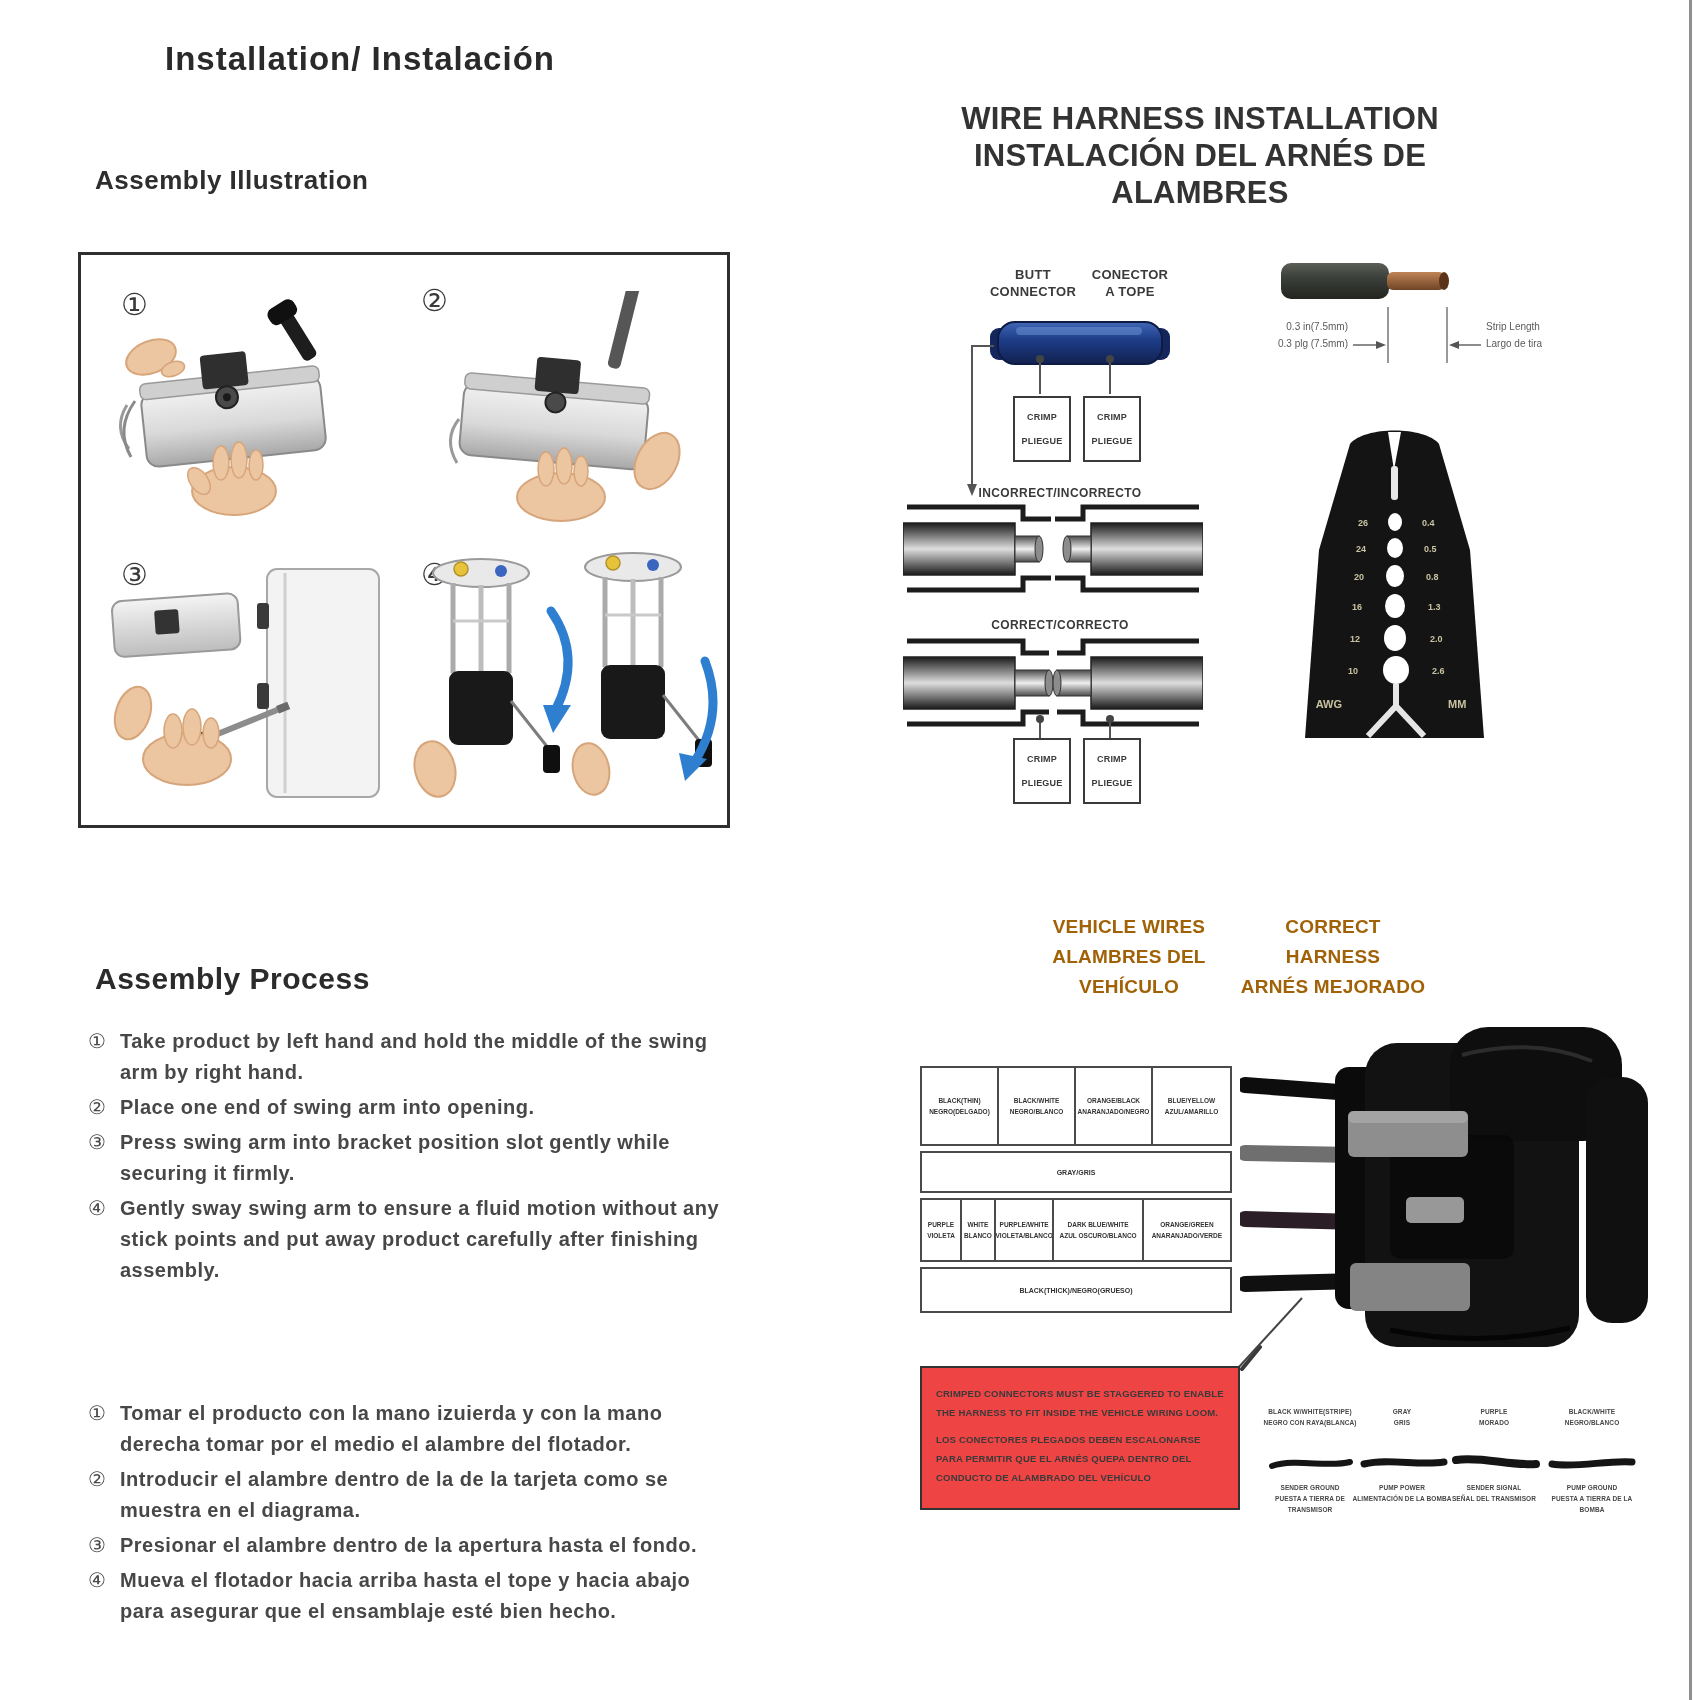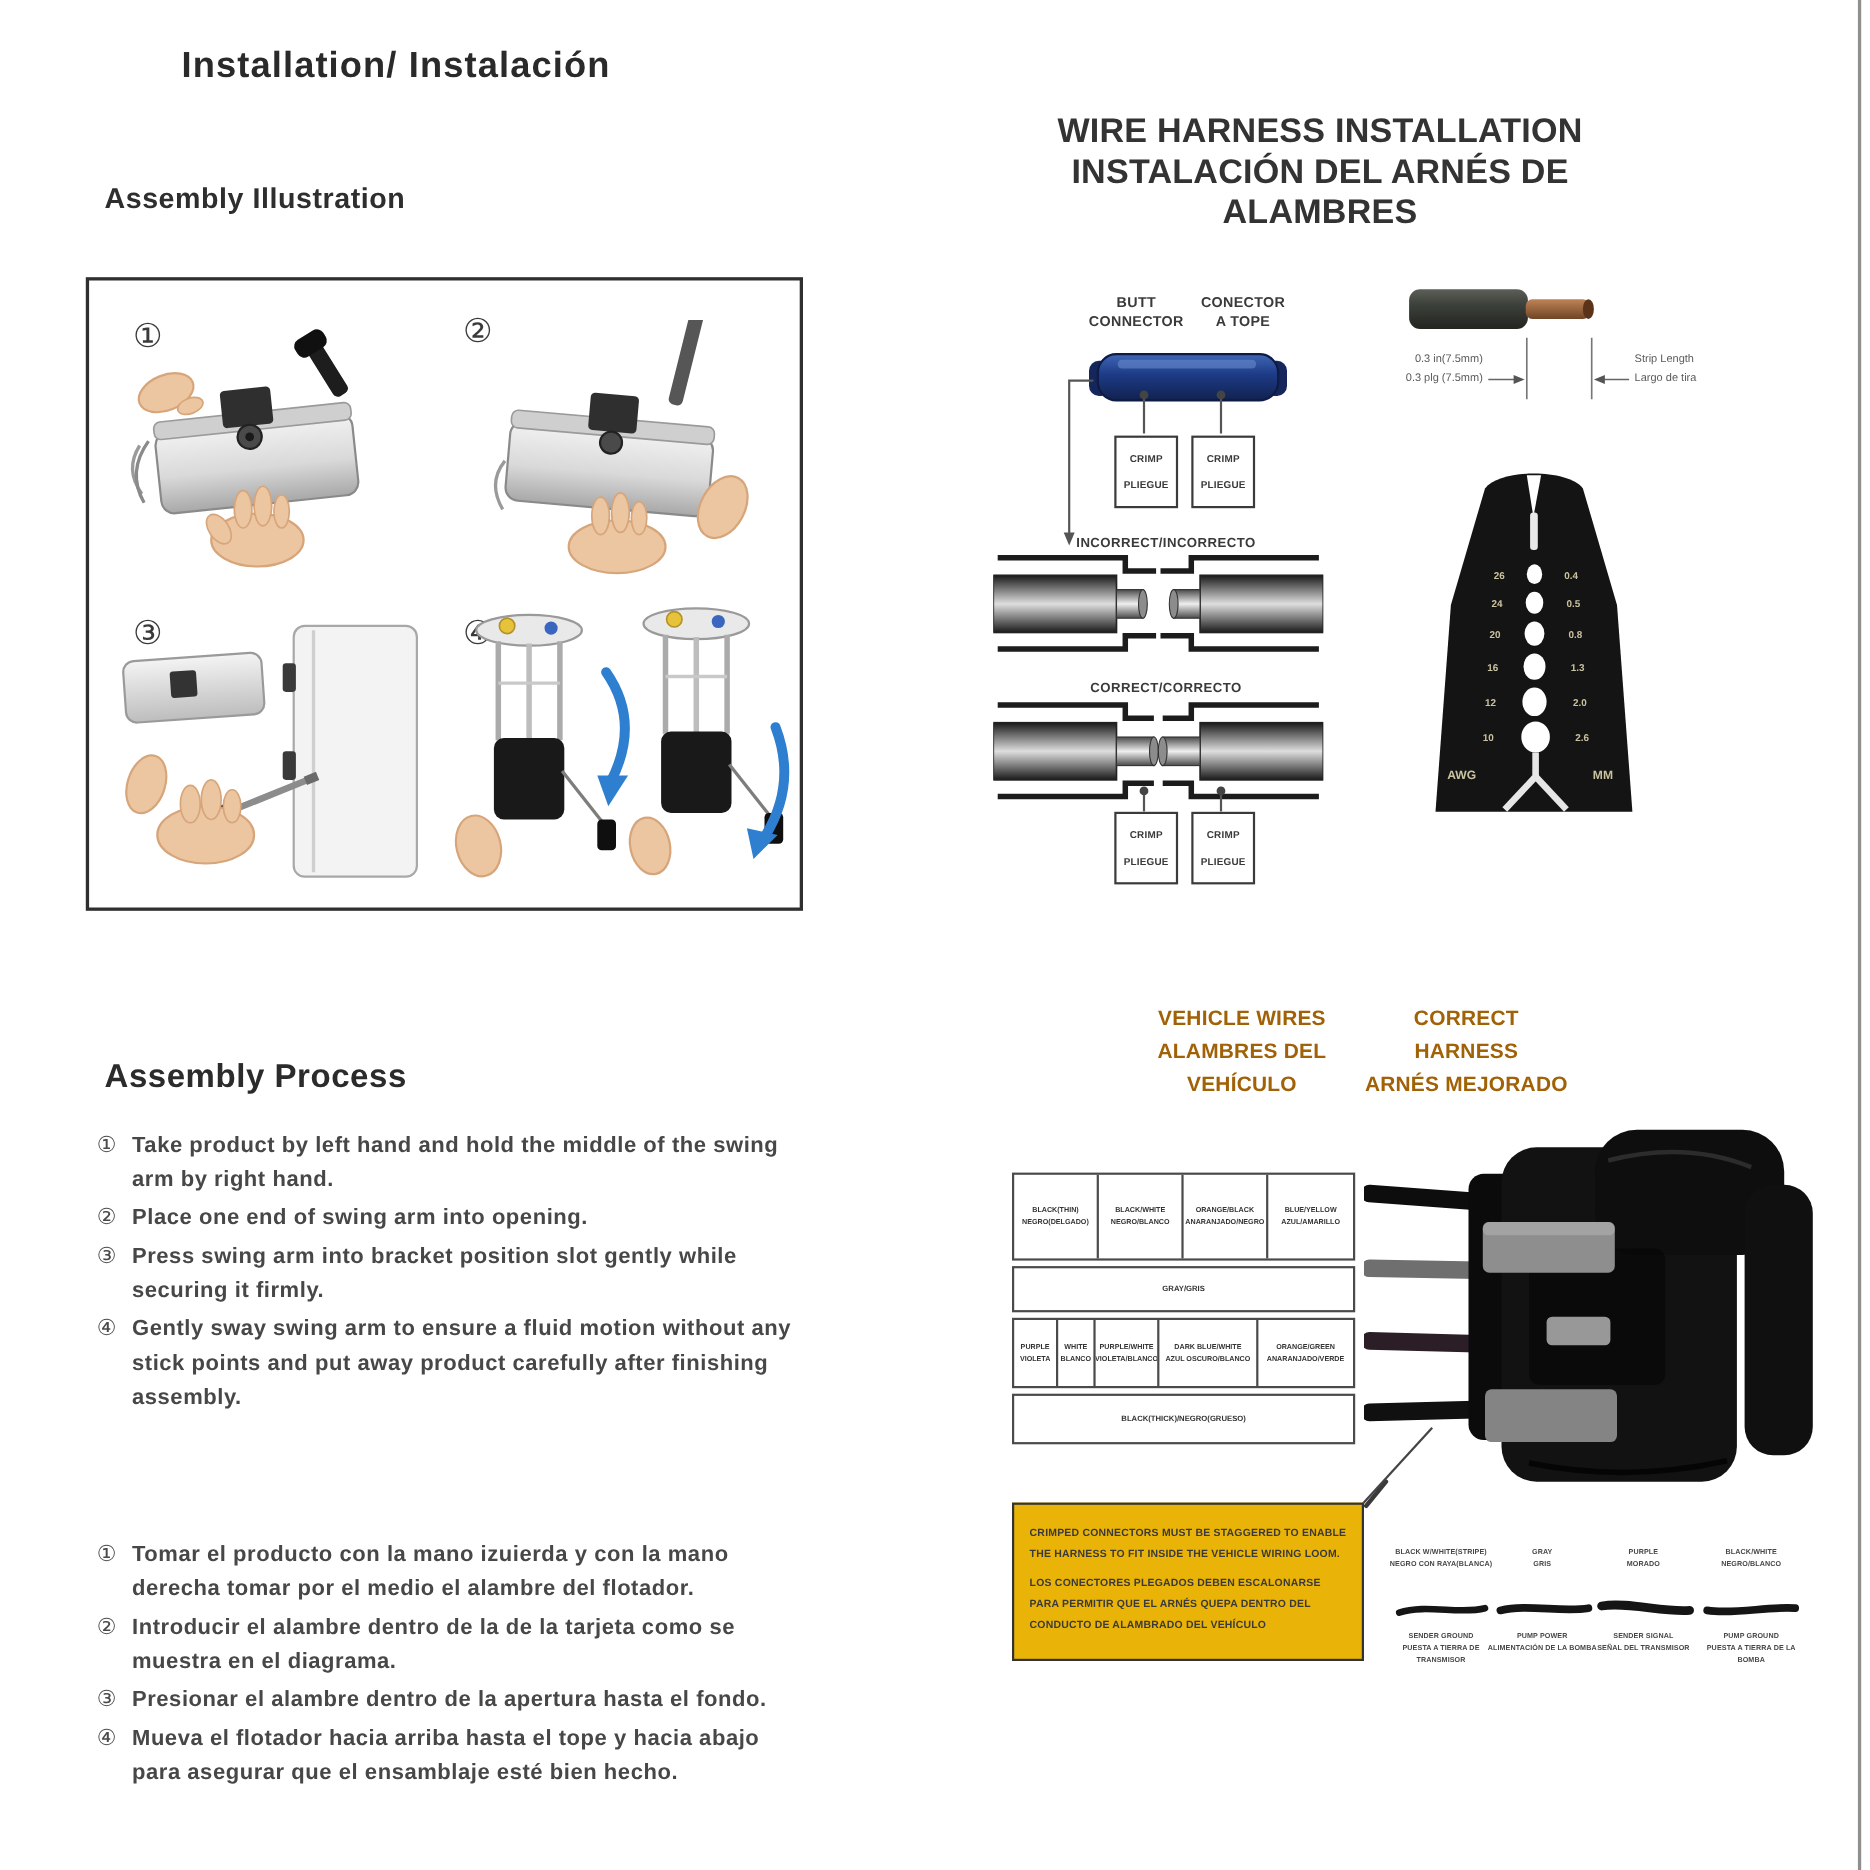--- a/index.html
+++ b/index.html
@@ -18,21 +18,21 @@
   .rh-title{font-size:31px;font-weight:700;color:#333;line-height:37px;letter-spacing:.2px;}
   .lbl13{font-size:13px;font-weight:700;color:#3a3a3a;line-height:17px;text-align:center;letter-spacing:.3px;}
   .diag-lbl{font-size:12px;font-weight:700;color:#3a3a3a;text-align:center;letter-spacing:.4px;}
   .crimpbox{border:2px solid #3a3a3a;background:#fff;display:flex;flex-direction:column;align-items:center;justify-content:space-evenly;font-size:9px;font-weight:700;color:#3a3a3a;text-align:center;letter-spacing:.2px;}
   .dimlbl{font-size:10px;font-weight:400;color:#5a5a5a;line-height:17px;}
   .vw-h{font-size:19px;font-weight:700;color:#a16207;line-height:30px;text-align:center;letter-spacing:.2px;}
   .trow{display:flex;border:2px solid #4a4a4a;background:#fff;box-sizing:border-box;}
   .tcell{display:flex;flex-direction:column;justify-content:center;align-items:center;font-size:6.5px;font-weight:700;color:#333;line-height:11px;text-align:center;border-right:2px solid #4a4a4a;box-sizing:border-box;overflow:hidden;}
   .tcell:last-child{border-right:none;}
   .fullcell{border:2px solid #4a4a4a;background:#fff;display:flex;align-items:center;justify-content:center;font-size:7px;font-weight:700;color:#333;text-align:center;box-sizing:border-box;}
-  .notebox{border:2px solid #333;background:#eab308;font-size:9.5px;font-weight:700;color:#3a3a3a;line-height:19px;padding:16px 14px;letter-spacing:.2px;box-sizing:border-box;}
+  .notebox{border:2px solid #333;background:#ef4444;font-size:9.5px;font-weight:700;color:#3a3a3a;line-height:19px;padding:16px 14px;letter-spacing:.2px;box-sizing:border-box;}
   .leg{font-size:6.5px;font-weight:700;color:#474747;line-height:11px;text-align:center;letter-spacing:.1px;}
   .edge{background:#8f8f8f;}
 </style>
 </head>
 <body>
 
 <div id="page">
 
   <div class="abs h-main tc" style="left:100px;top:40px;width:520px;">Installation/ Instalación</div>
 

